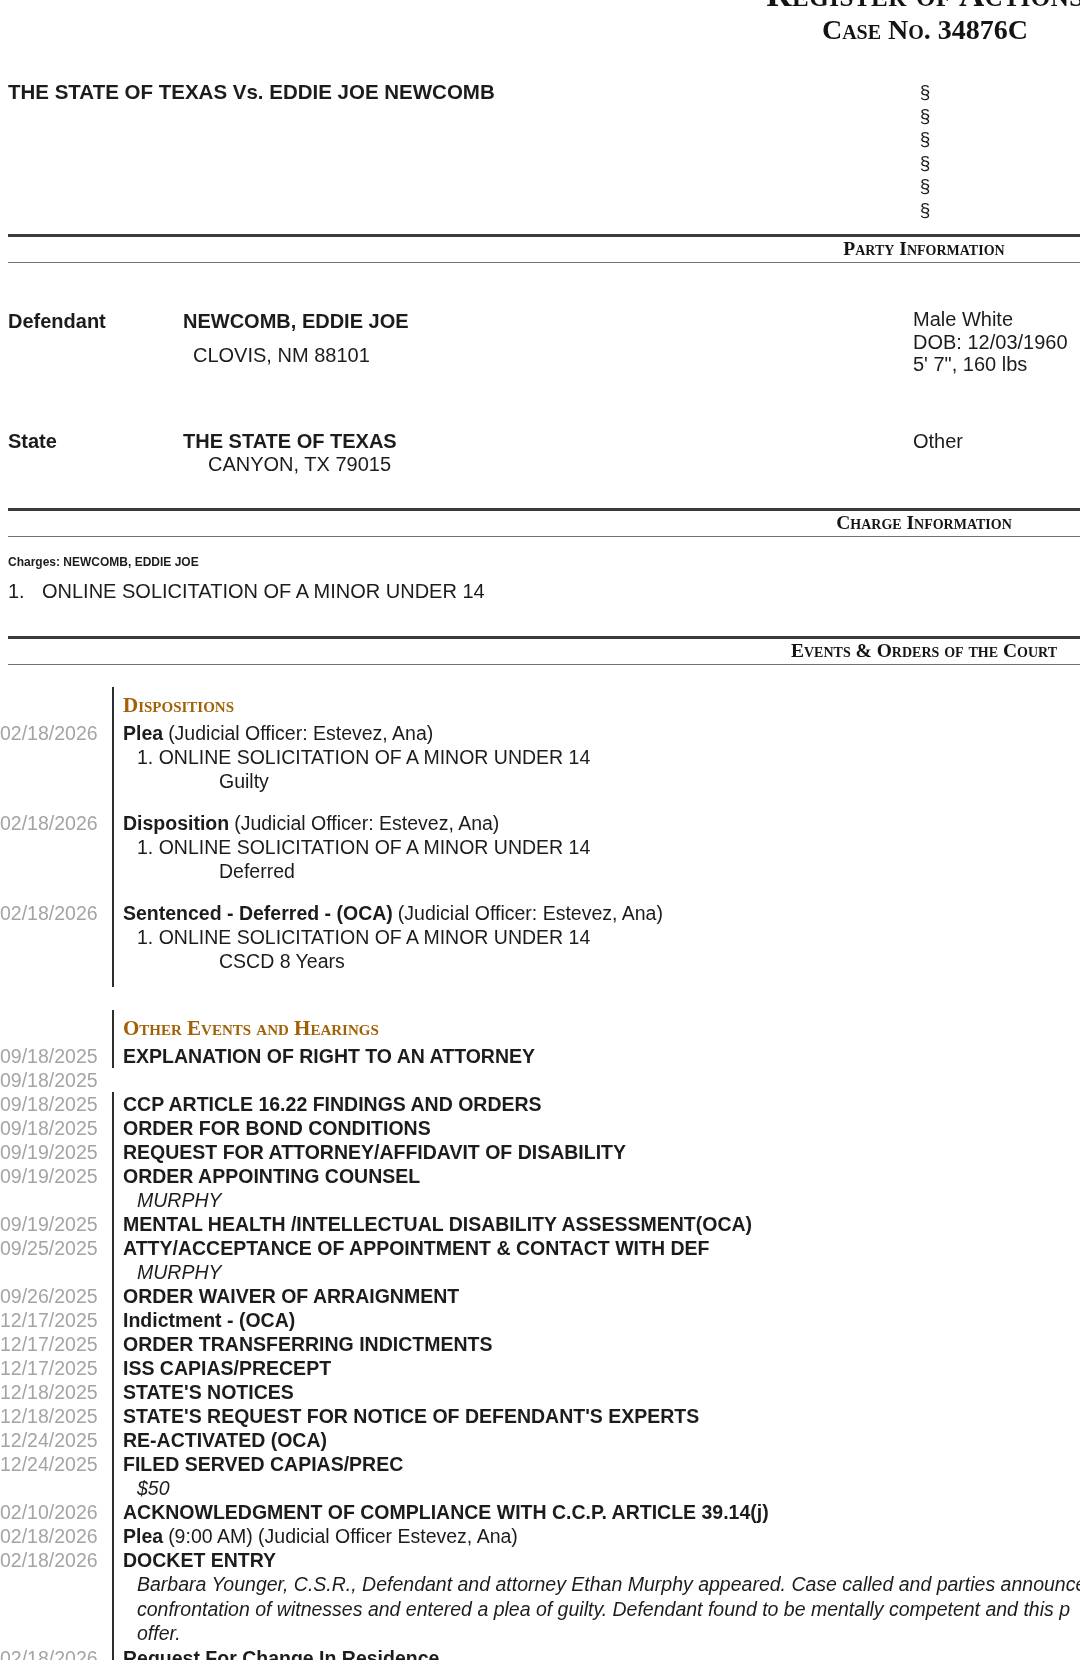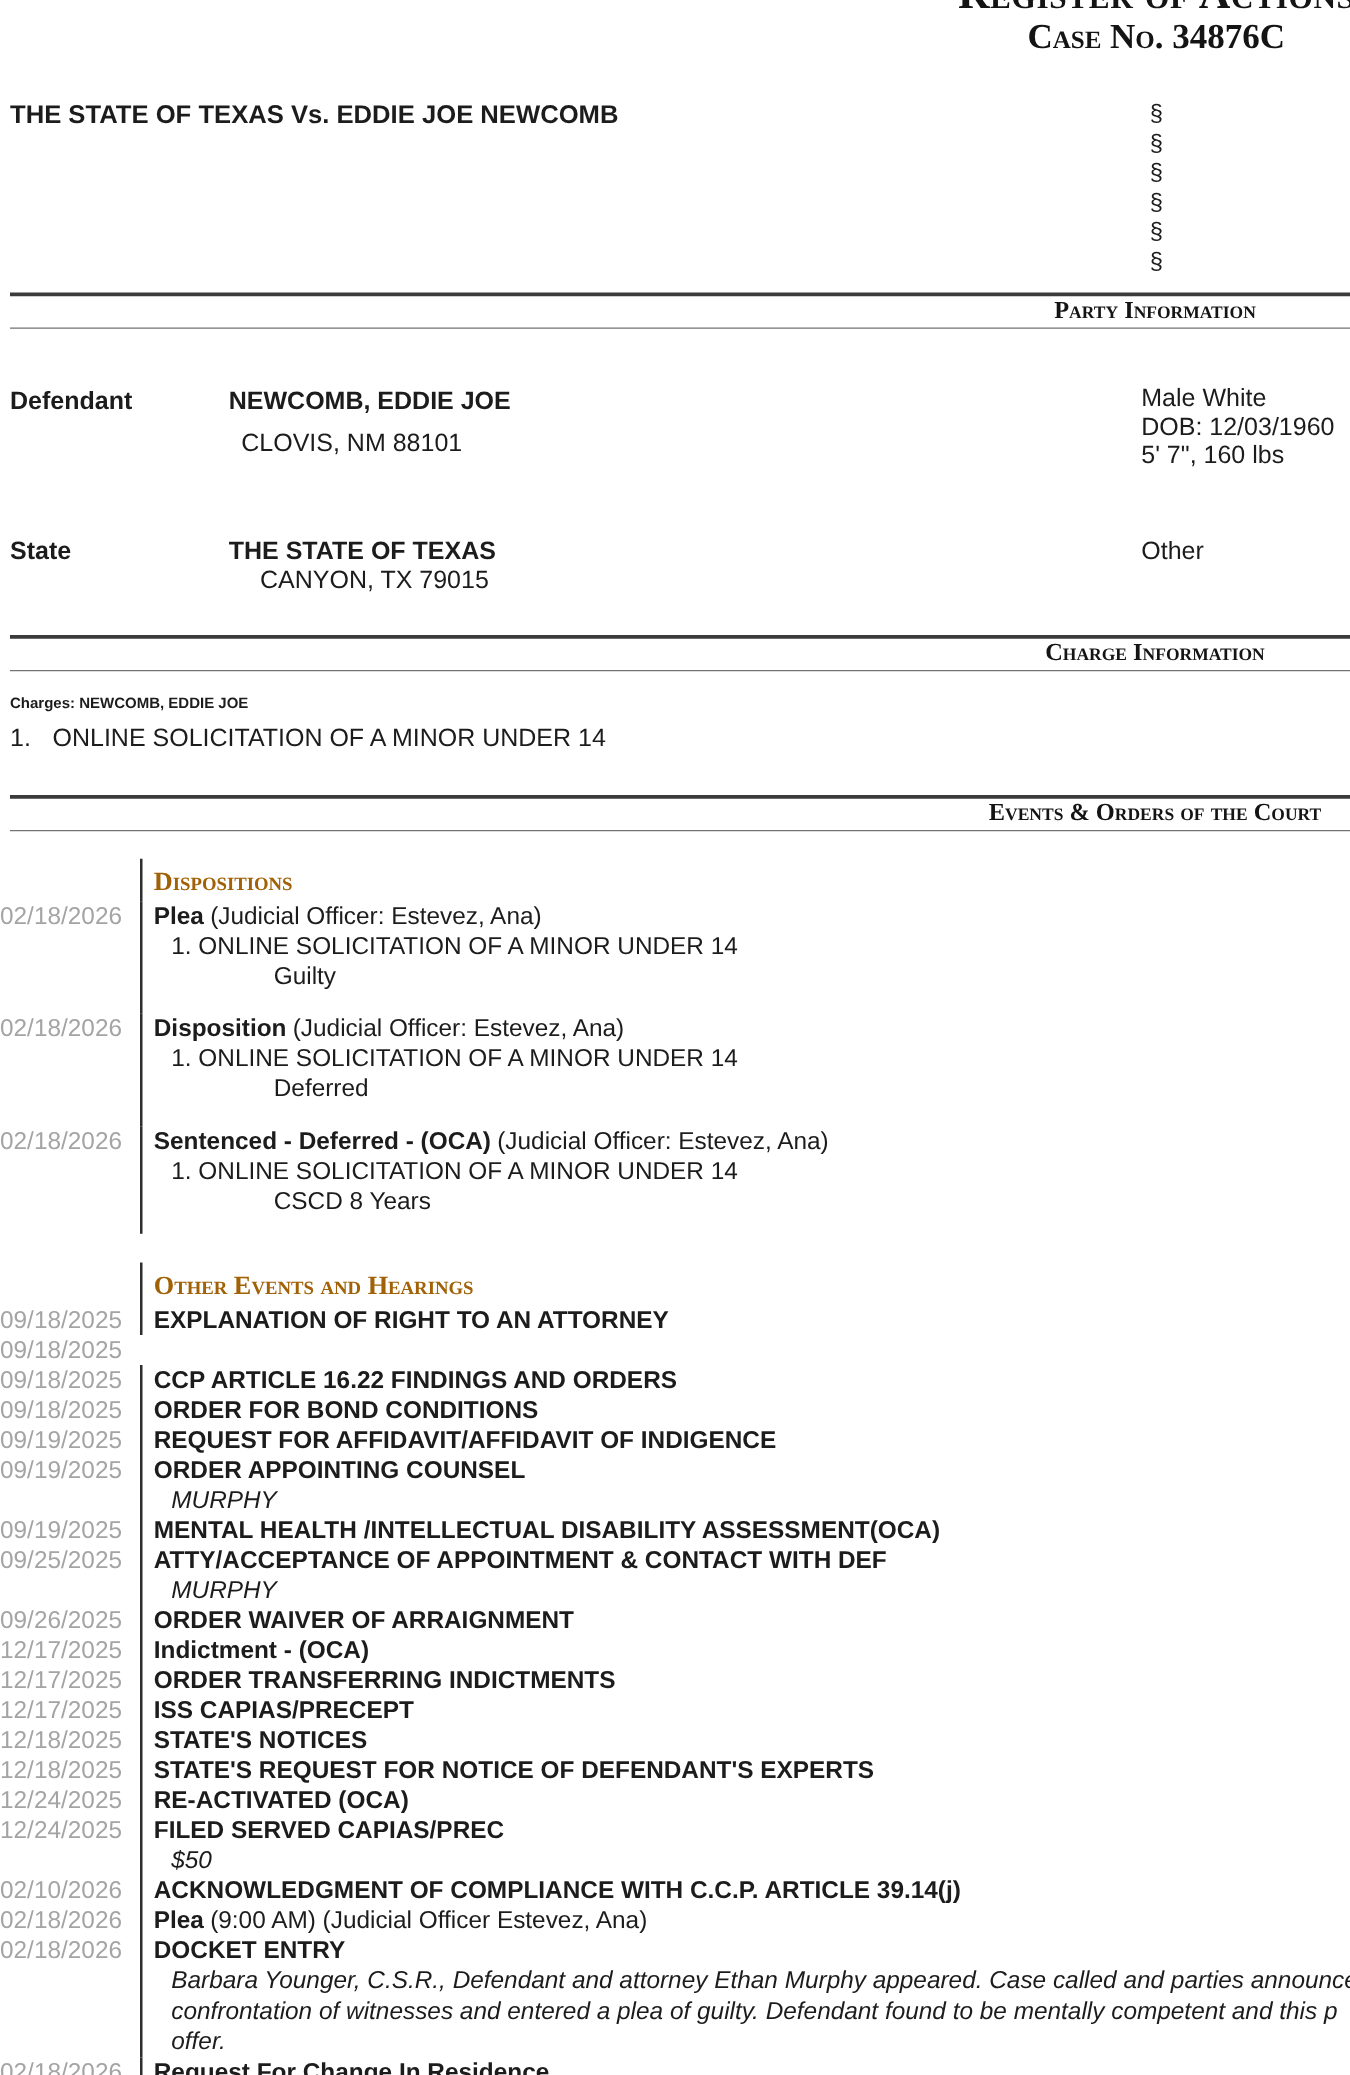--- a/index.html
+++ b/index.html
@@ -181,21 +181,21 @@
           </div>
           <div class="ev-row">
             <div class="ev-date">09/18/2025</div>
             <div class="ev-main">
               <div><span class="b">ORDER FOR BOND CONDITIONS</span></div>
             </div>
           </div>
           <div class="ev-row">
             <div class="ev-date">09/19/2025</div>
             <div class="ev-main">
-              <div><span class="b">REQUEST FOR AFFIDAVIT/AFFIDAVIT OF INDIGENCE</span></div>
+              <div><span class="b">REQUEST FOR ATTORNEY/AFFIDAVIT OF DISABILITY</span></div>
             </div>
           </div>
           <div class="ev-row">
             <div class="ev-date">09/19/2025</div>
             <div class="ev-main">
               <div><span class="b">ORDER APPOINTING COUNSEL</span></div>
               <div class="ind1 it">MURPHY</div>
             </div>
           </div>
           <div class="ev-row">

